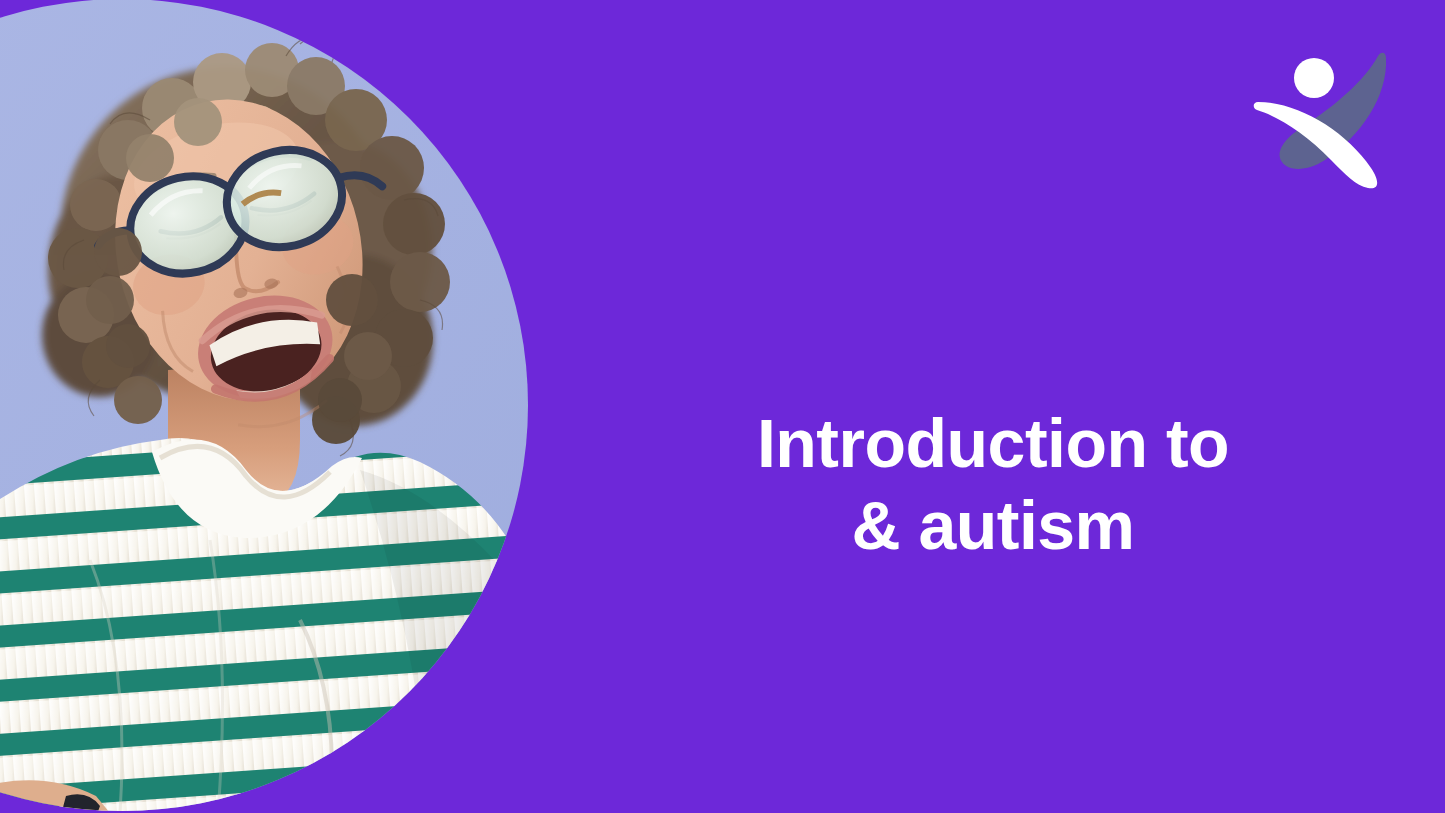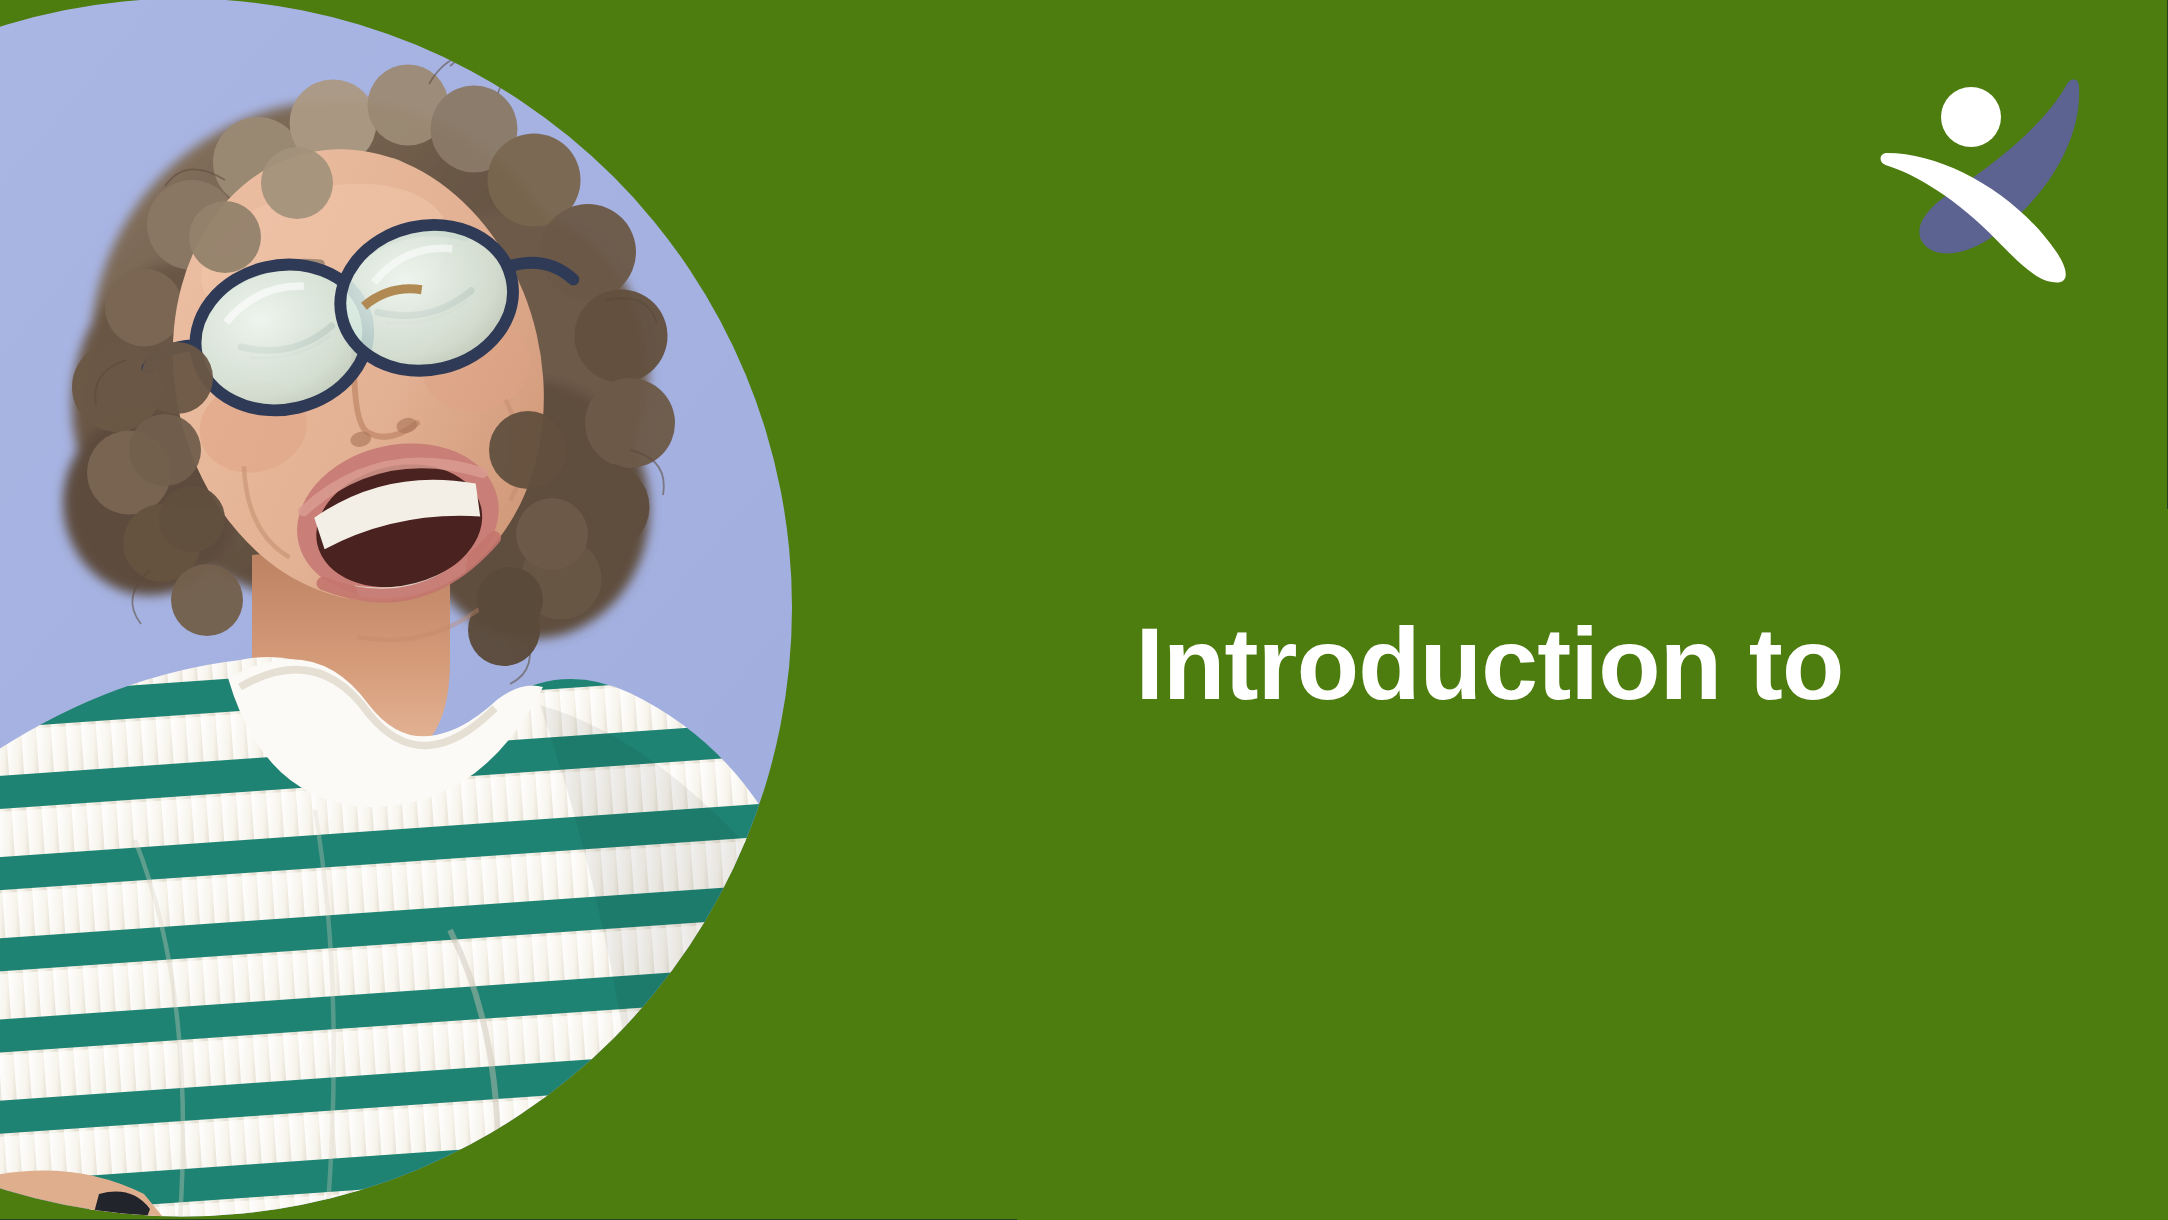--- a/index.html
+++ b/index.html
@@ -6,21 +6,21 @@
   html, body {
     margin: 0;
     padding: 0;
     background: #0e1a2e;
   }
   #slide {
     position: relative;
     width: 1445px;
     height: 813px;
     overflow: hidden;
-    background: #4d7c0f;
+    background: #6d28d9;
     font-family: "Liberation Sans", sans-serif;
   }
 
   
   #photo-panel {
     position: absolute;
     left: 0;
     top: 0;
     width: 540px;
     height: 813px;
@@ -236,20 +236,21 @@
 
         <path d="M-30 790 Q40 768 96 796 L110 813 L-30 813 Z" fill="#deae8d"></path>
 
         <path d="M66 796 q22 -6 34 10 l-4 11 q-18 -12 -34 -6 Z" fill="#22242c"></path>
       </g>
     </svg>
   </div>
 
   <div id="title-block">
     <span class="title-line">Introduction to</span>
+    <span class="title-line">&amp; autism</span>
   </div>
 
   <div id="logo">
     <svg width="150" height="155" viewBox="0 0 150 155" xmlns="http://www.w3.org/2000/svg" role="img">
 
       <path d="M133 22 C135 60 108 100 72 124 C55 135 36 136 29 126 C22 116 31 103 48 92 C82 70 112 44 125 20 C128 15 133 16 133 22 Z" fill="#5d6390"></path>
 
       <circle cx="61" cy="42" r="20" fill="#ffffff"></circle>
 
       <path d="M5 66 C44 66 92 94 118 132 C128 147 125 154 115 152 C103 150 92 138 78 124 C52 97 24 80 4 74 C-1 72 0 66 5 66 Z" fill="#ffffff"></path>

